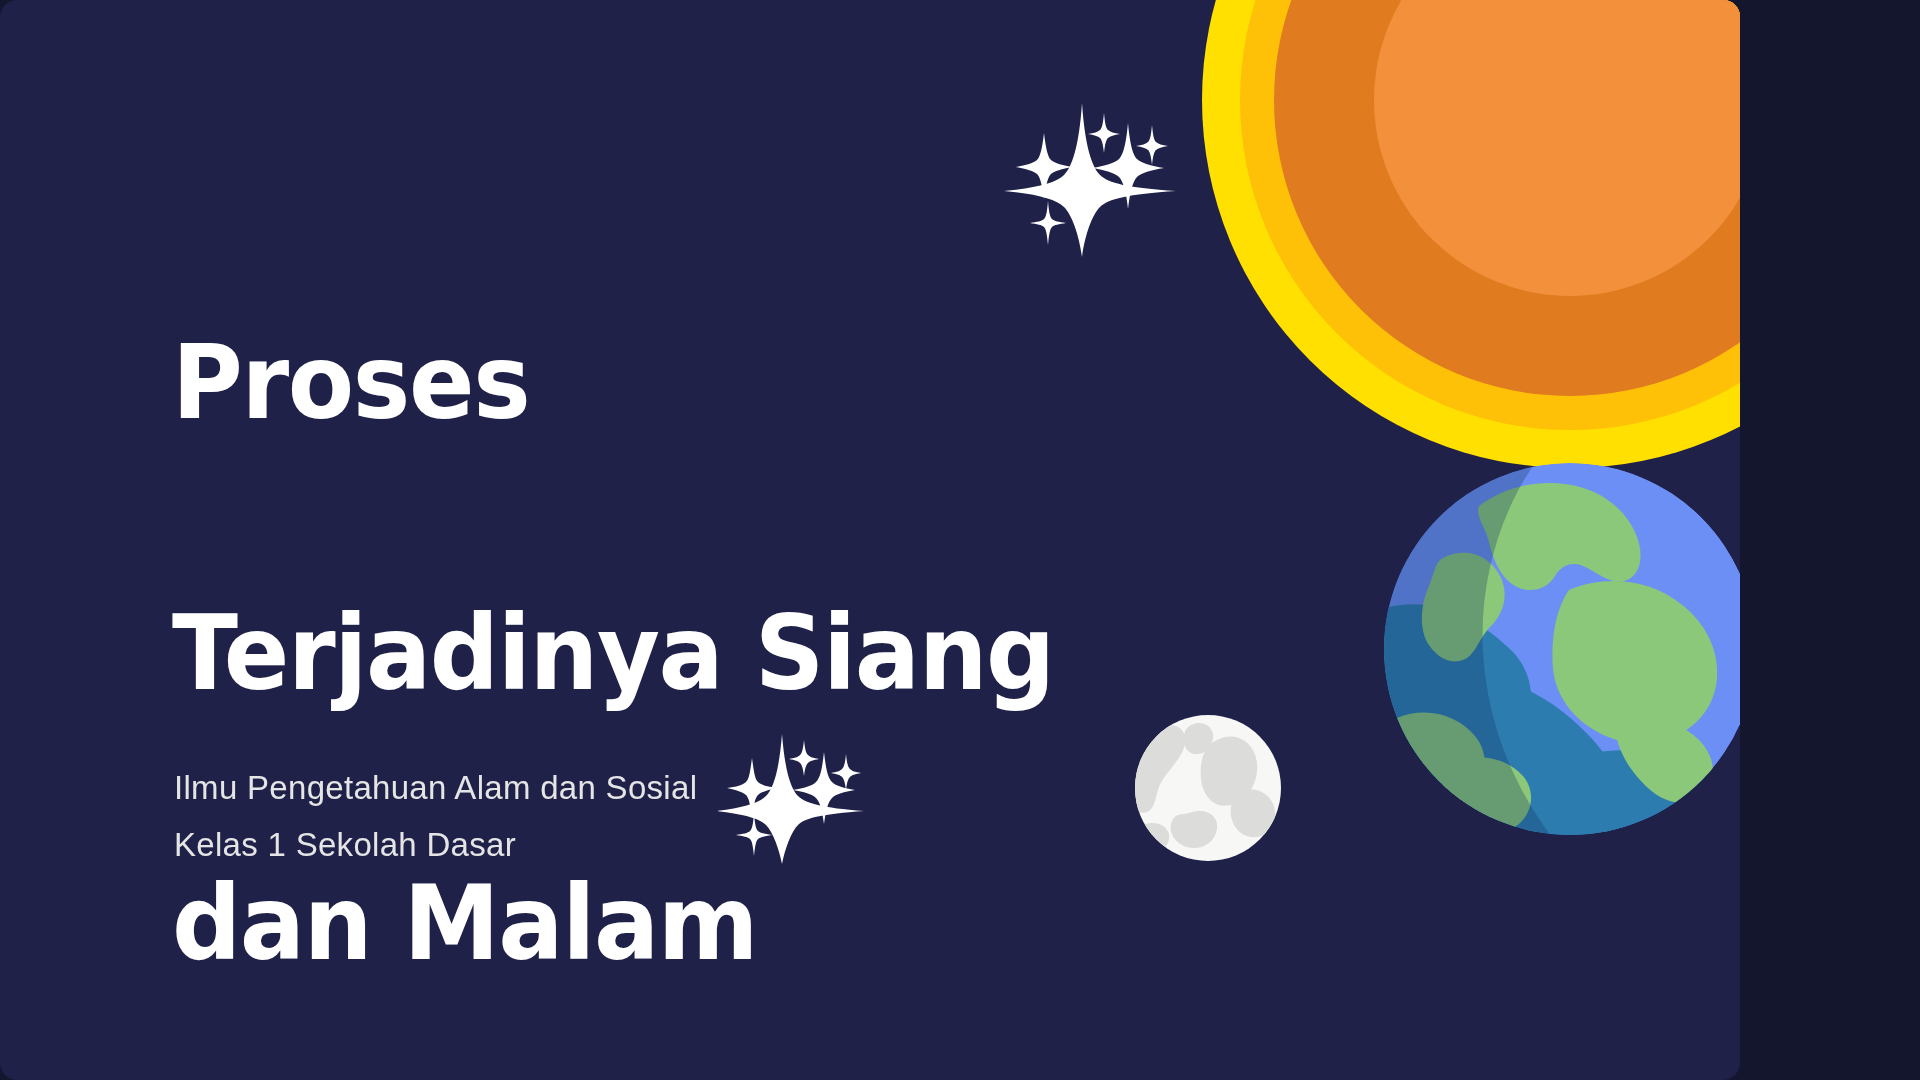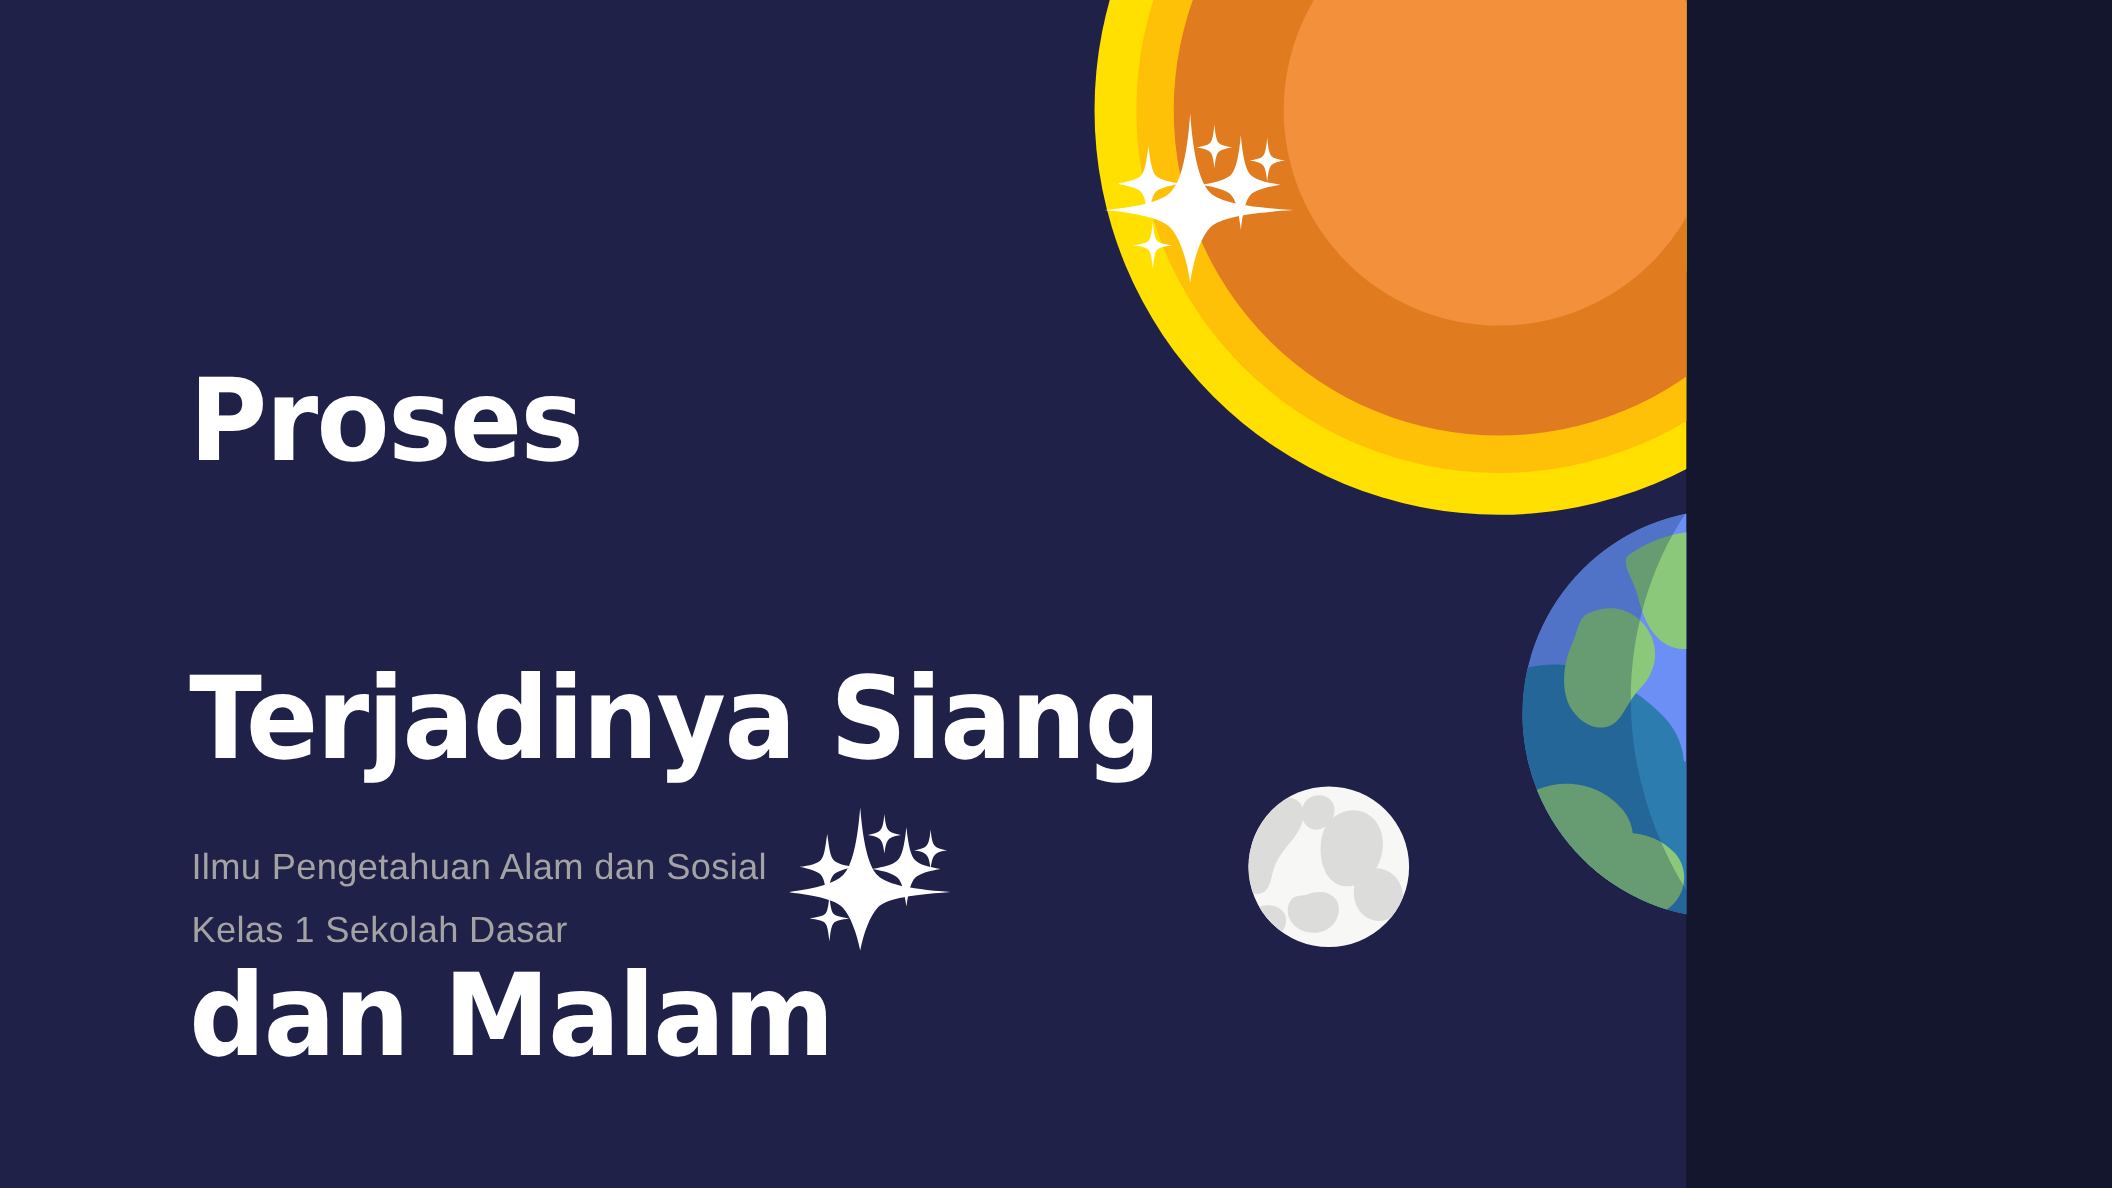--- a/index.html
+++ b/index.html
@@ -3,24 +3,25 @@
 <meta charset="utf-8">
 <title>Slide</title>
 <style>
   html, body {
     margin: 0;
     padding: 0;
     background: #14162e;
   }
   #slide {
     position: relative;
-    width: 1533px;
+    width: 1740px;
     height: 1080px;
     overflow: hidden;
     font-family: "Liberation Sans", sans-serif;
+    border-radius: 17px;
   }
 
   
   #bg {
     position: absolute;
     inset: 0;
     background: #1f2149;
   }
 
   
@@ -78,21 +79,21 @@
     transform: scaleX(0.93);
     transform-origin: left top;
     white-space: pre-line;
   }
   #title .tline { display: block; }
 
   #subtitle {
     position: absolute;
     left: 174px;
     top: 760px;
-    color: #a3a3a3;
+    color: #e5e5e5;
     font-family: "Liberation Sans", sans-serif;
     font-weight: 400;
     font-size: 33px;
     line-height: 1.72;
     letter-spacing: 0.3px;
   }
   #subtitle .sline { display: block; }
 </style>
 </head>
 <body>

